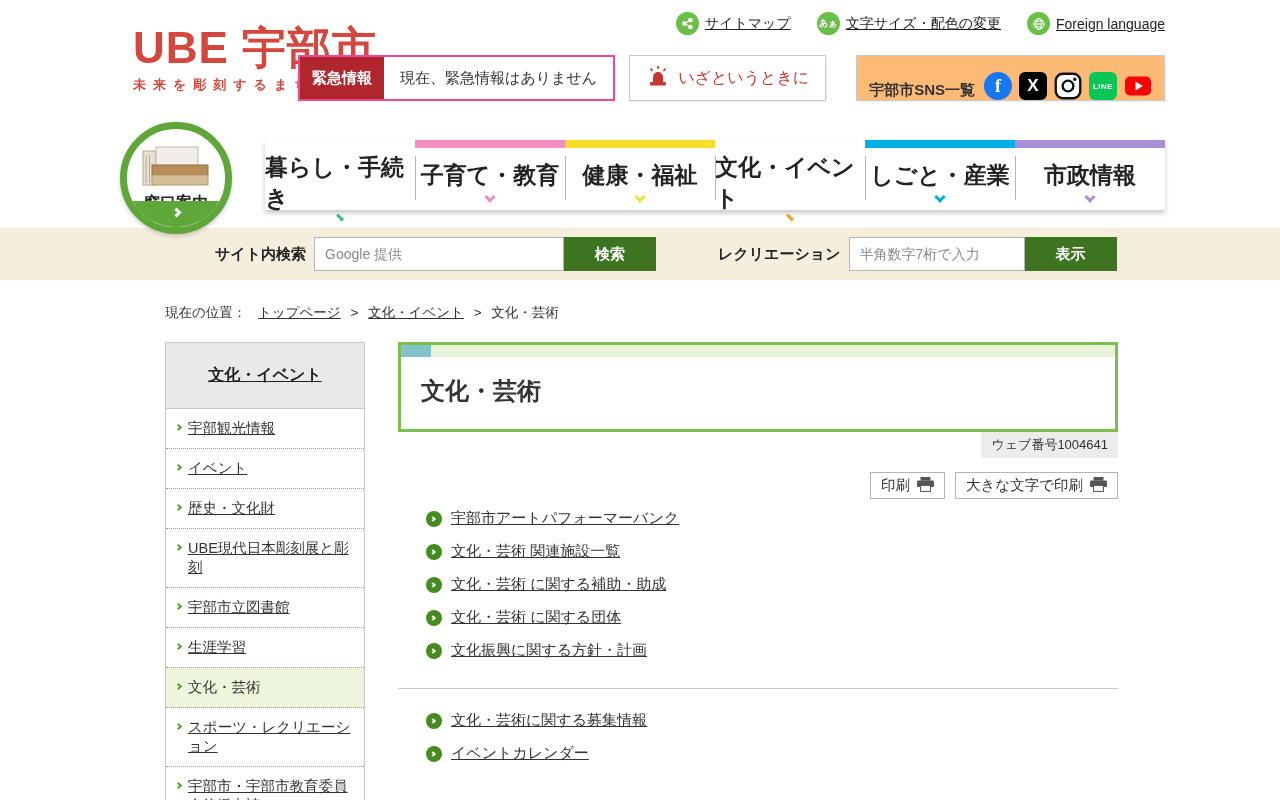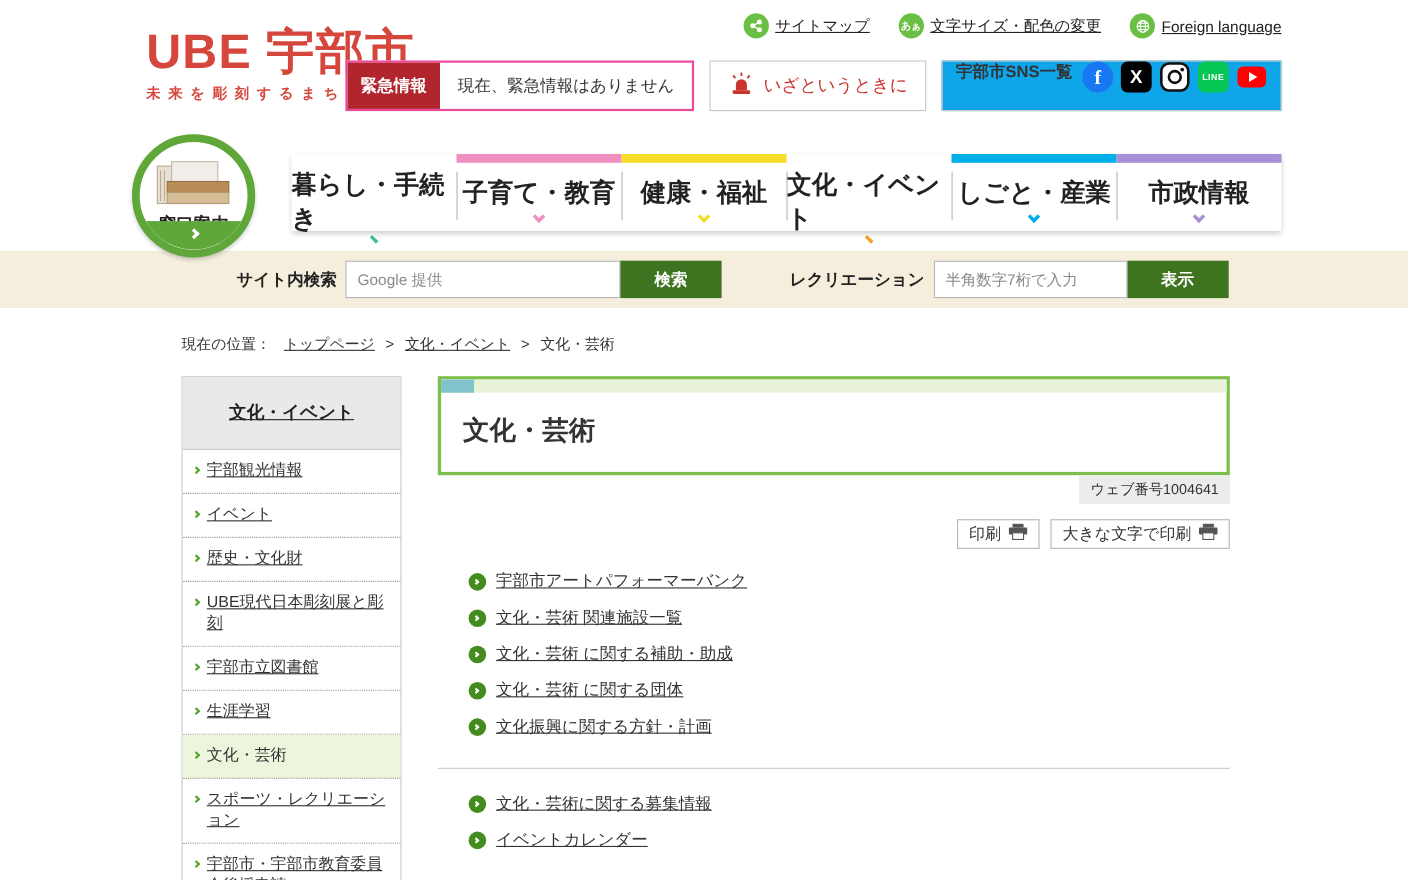--- a/index.html
+++ b/index.html
@@ -16,21 +16,21 @@
   .util-link { display:flex; align-items:center; gap:6px; cursor:pointer; }
   .util-link .txt { font-size:14px; color:#222; text-decoration:underline; }
   .gcirc { width:23px; height:23px; border-radius:50%; background:#6abf45; display:flex; align-items:center; justify-content:center; flex:0 0 auto; }
   .gcirc .aa { color:#fff; font-size:9px; font-weight:bold; }
   .hdr-row2 { position:absolute; right:0; top:55px; display:flex; gap:14px; align-items:stretch; height:46px; }
   .emg-box { display:flex; border:2px solid #ec4899; background:#fff; }
   .emg-label { background:#b1252d; color:#fff; font-size:15px; font-weight:bold; display:flex; align-items:center; padding:0 12px; }
   .emg-msg { display:flex; align-items:center; padding:0 16px; font-size:15px; color:#333; }
   .iza-btn { display:flex; align-items:center; gap:8px; border:1px solid #c9c9c9; background:#fff; padding:0 16px; box-shadow:1px 1px 2px rgba(0,0,0,.08); cursor:pointer; }
   .iza-btn .txt { color:#c9342d; font-size:16px; font-weight:normal; }
-  .sns-box { display:flex; align-items:flex-start; gap:7px; border:1px solid #c9c9c9; background:#0ea5e9; padding:0 12px; box-shadow:1px 1px 2px rgba(0,0,0,.08); }
+  .sns-box { display:flex; align-items:flex-end; gap:7px; border:1px solid #c9c9c9; background:#fdba74; padding:0 12px; box-shadow:1px 1px 2px rgba(0,0,0,.08);margin-left:16px; }
   .sns-label { font-size:15px; font-weight:bold; color:#333; margin-right:2px; }
   .sns-ic { width:28px; height:28px; display:flex; align-items:center; justify-content:center; cursor:pointer; }
   .fb { border-radius:50%; background:#1877f2; color:#fff; font-weight:bold; font-size:18px; font-family:"Liberation Serif",serif; }
   .xx { border-radius:6px; background:#000; color:#fff; font-weight:bold; font-size:17px; }
   .li { border-radius:6px; background:#06c755; color:#fff; font-weight:bold; font-size:8px; letter-spacing:.5px; }
 
   
   .nav-section { height:88px; position:relative; }
   .nav-bar { margin-left:150px; width:900px; height:70px; background:#fff; display:flex; box-shadow:0 3px 5px rgba(0,0,0,.22); position:relative; z-index:2; }
   .nav-item { flex:1; position:relative; display:flex; flex-direction:column; align-items:center; cursor:pointer; }
@@ -71,21 +71,21 @@
 
   .main { margin-left:33px; width:720px; }
   .title-box { border:3px solid #7cbf4a; background:#fff; }
   .title-strip { height:12px; background:#e8f3d9; position:relative; }
   .title-tab { position:absolute; left:0; top:0; width:30px; height:12px; background:#82c3cb; }
   .page-title { font-size:24px; font-weight:bold; color:#333; padding:18px 20px 22px; }
   .webno-row { display:flex; justify-content:flex-end; margin-top:0; }
   .webno { background:#ececec; font-size:13px; color:#333; padding:4px 10px; }
   .print-row { display:flex; justify-content:flex-end; gap:10px; margin-top:14px; }
   .print-btn { display:flex; align-items:center; gap:7px; border:1px solid #b5b5b5; background:#fff; padding:3px 10px; font-size:14.5px; color:#333; cursor:pointer; }
-  .link-list { margin:20px 0 0 28px; }
+  .link-list { margin:10px 0 0 28px; }
   .link-item { display:flex; align-items:center; gap:9px; margin-bottom:14px; height:19px; cursor:pointer; }
   .bullet { width:16px; height:16px; border-radius:50%; background:#458c1f; display:flex; align-items:center; justify-content:center; flex:0 0 auto; }
   .bullet i { display:block; width:4px; height:4px; border-right:2px solid #fff; border-top:2px solid #fff; transform:rotate(45deg); margin-left:-2px; }
   .link-item .lbl { font-size:15px; color:#333; text-decoration:underline; }
   .divider { border:none; border-top:1px solid #c9c9c9; margin:28px 0 22px; }
 </style>
 </head>
 <body>
 
 <div class="header">

